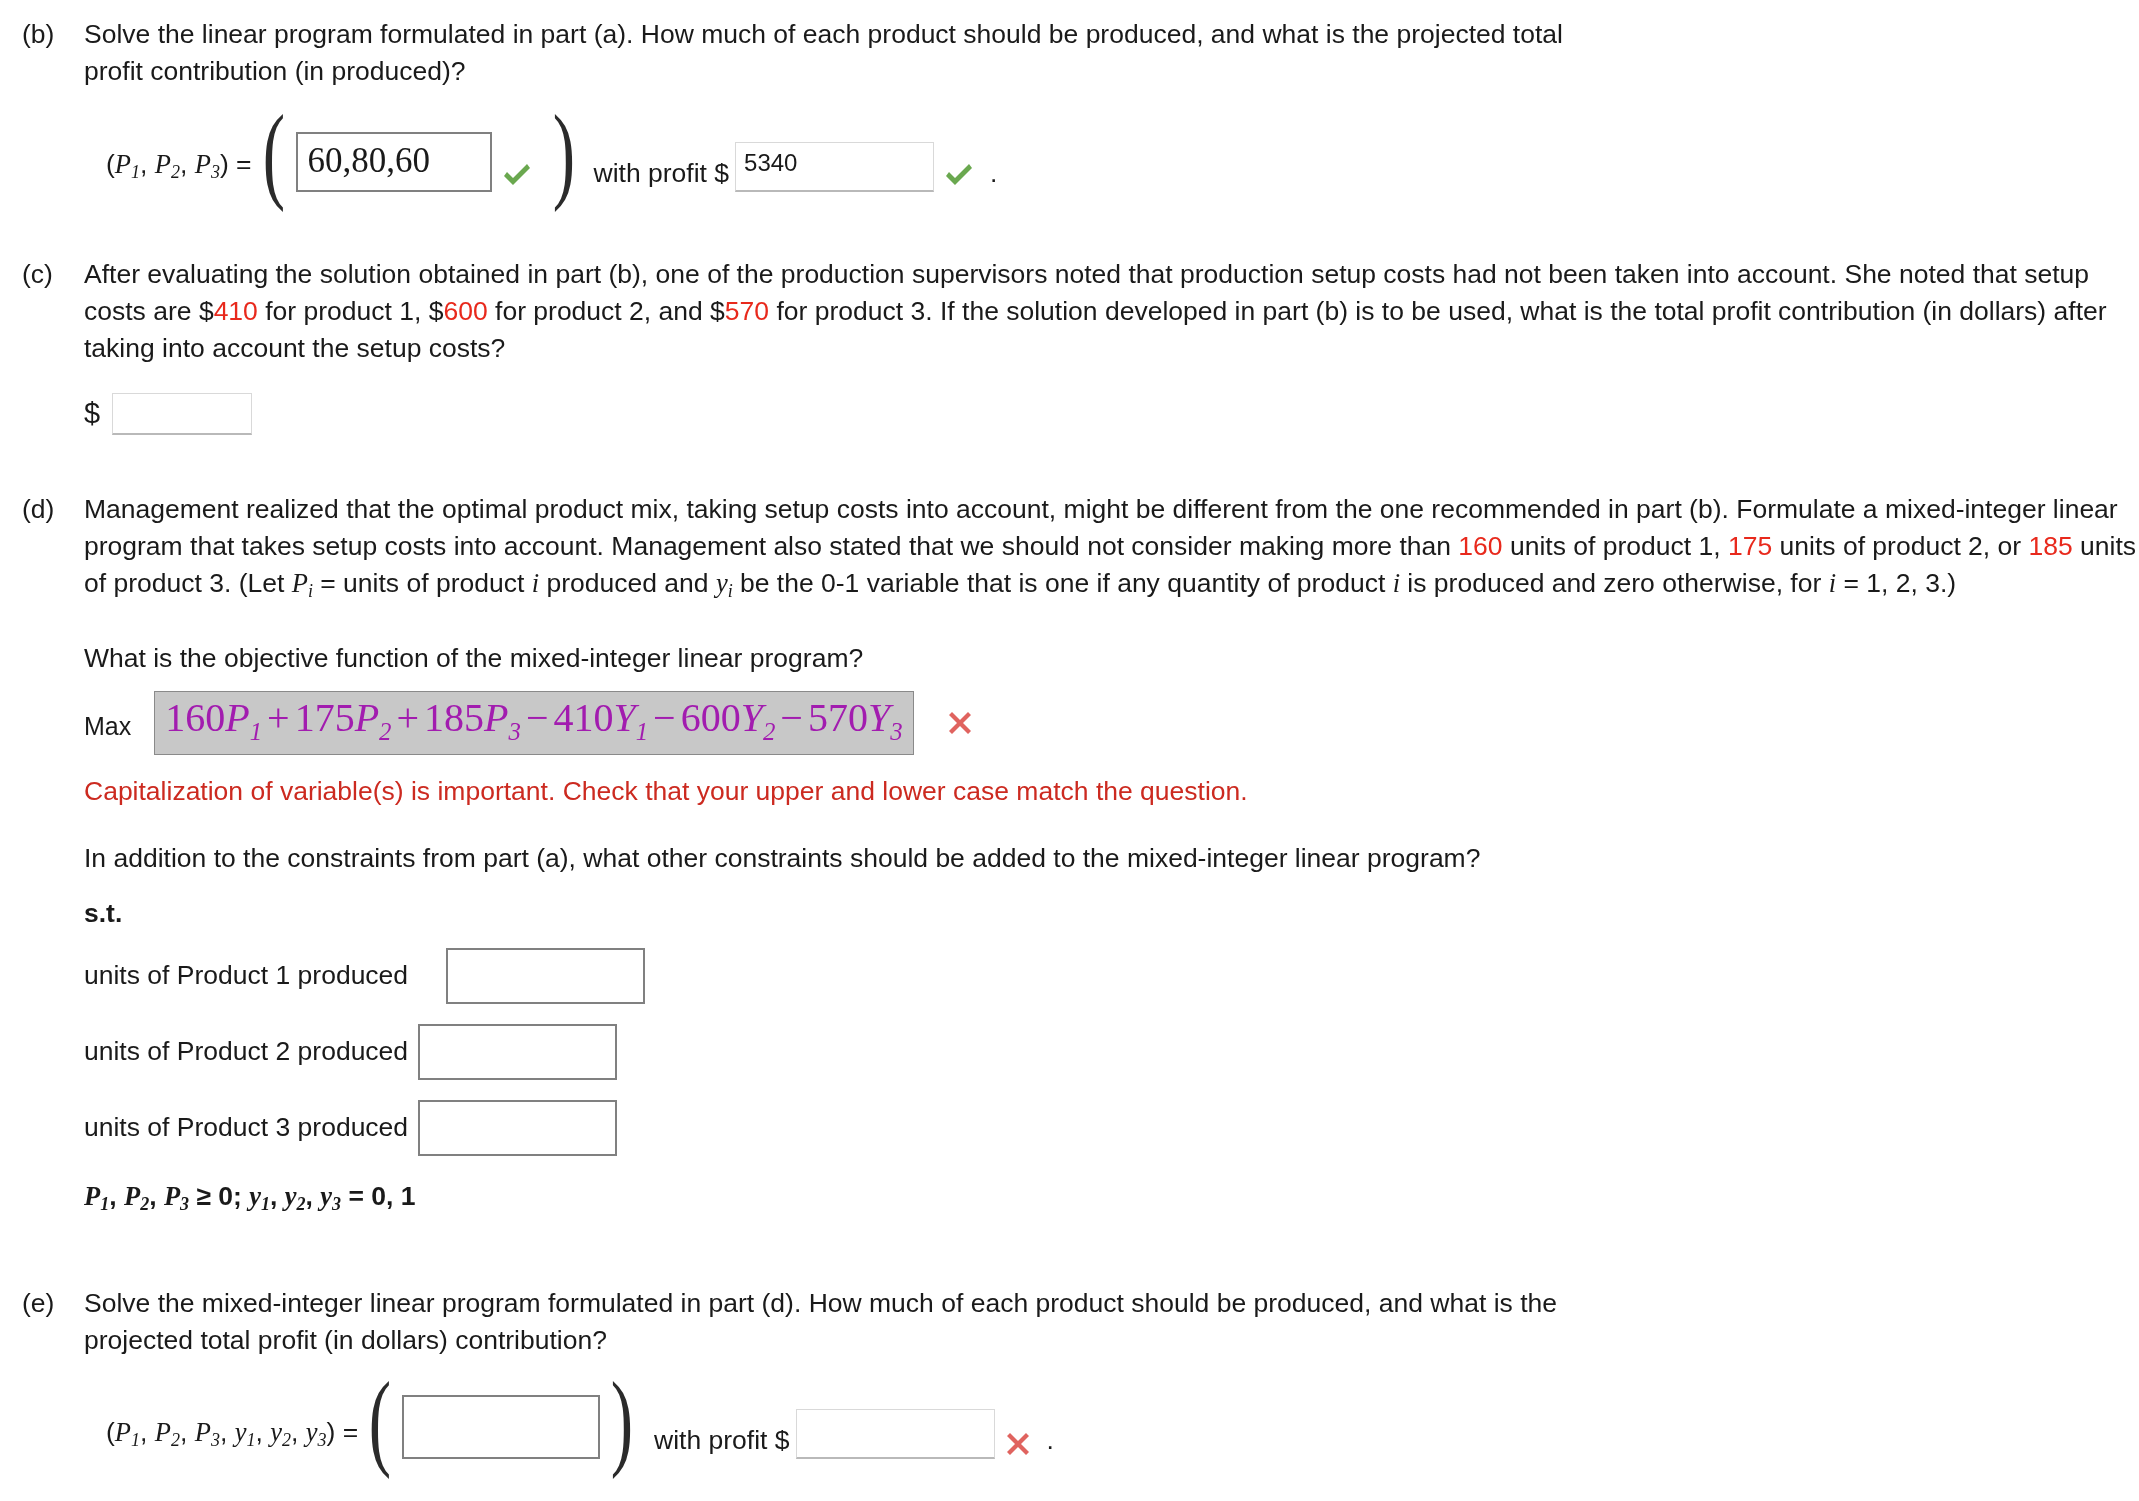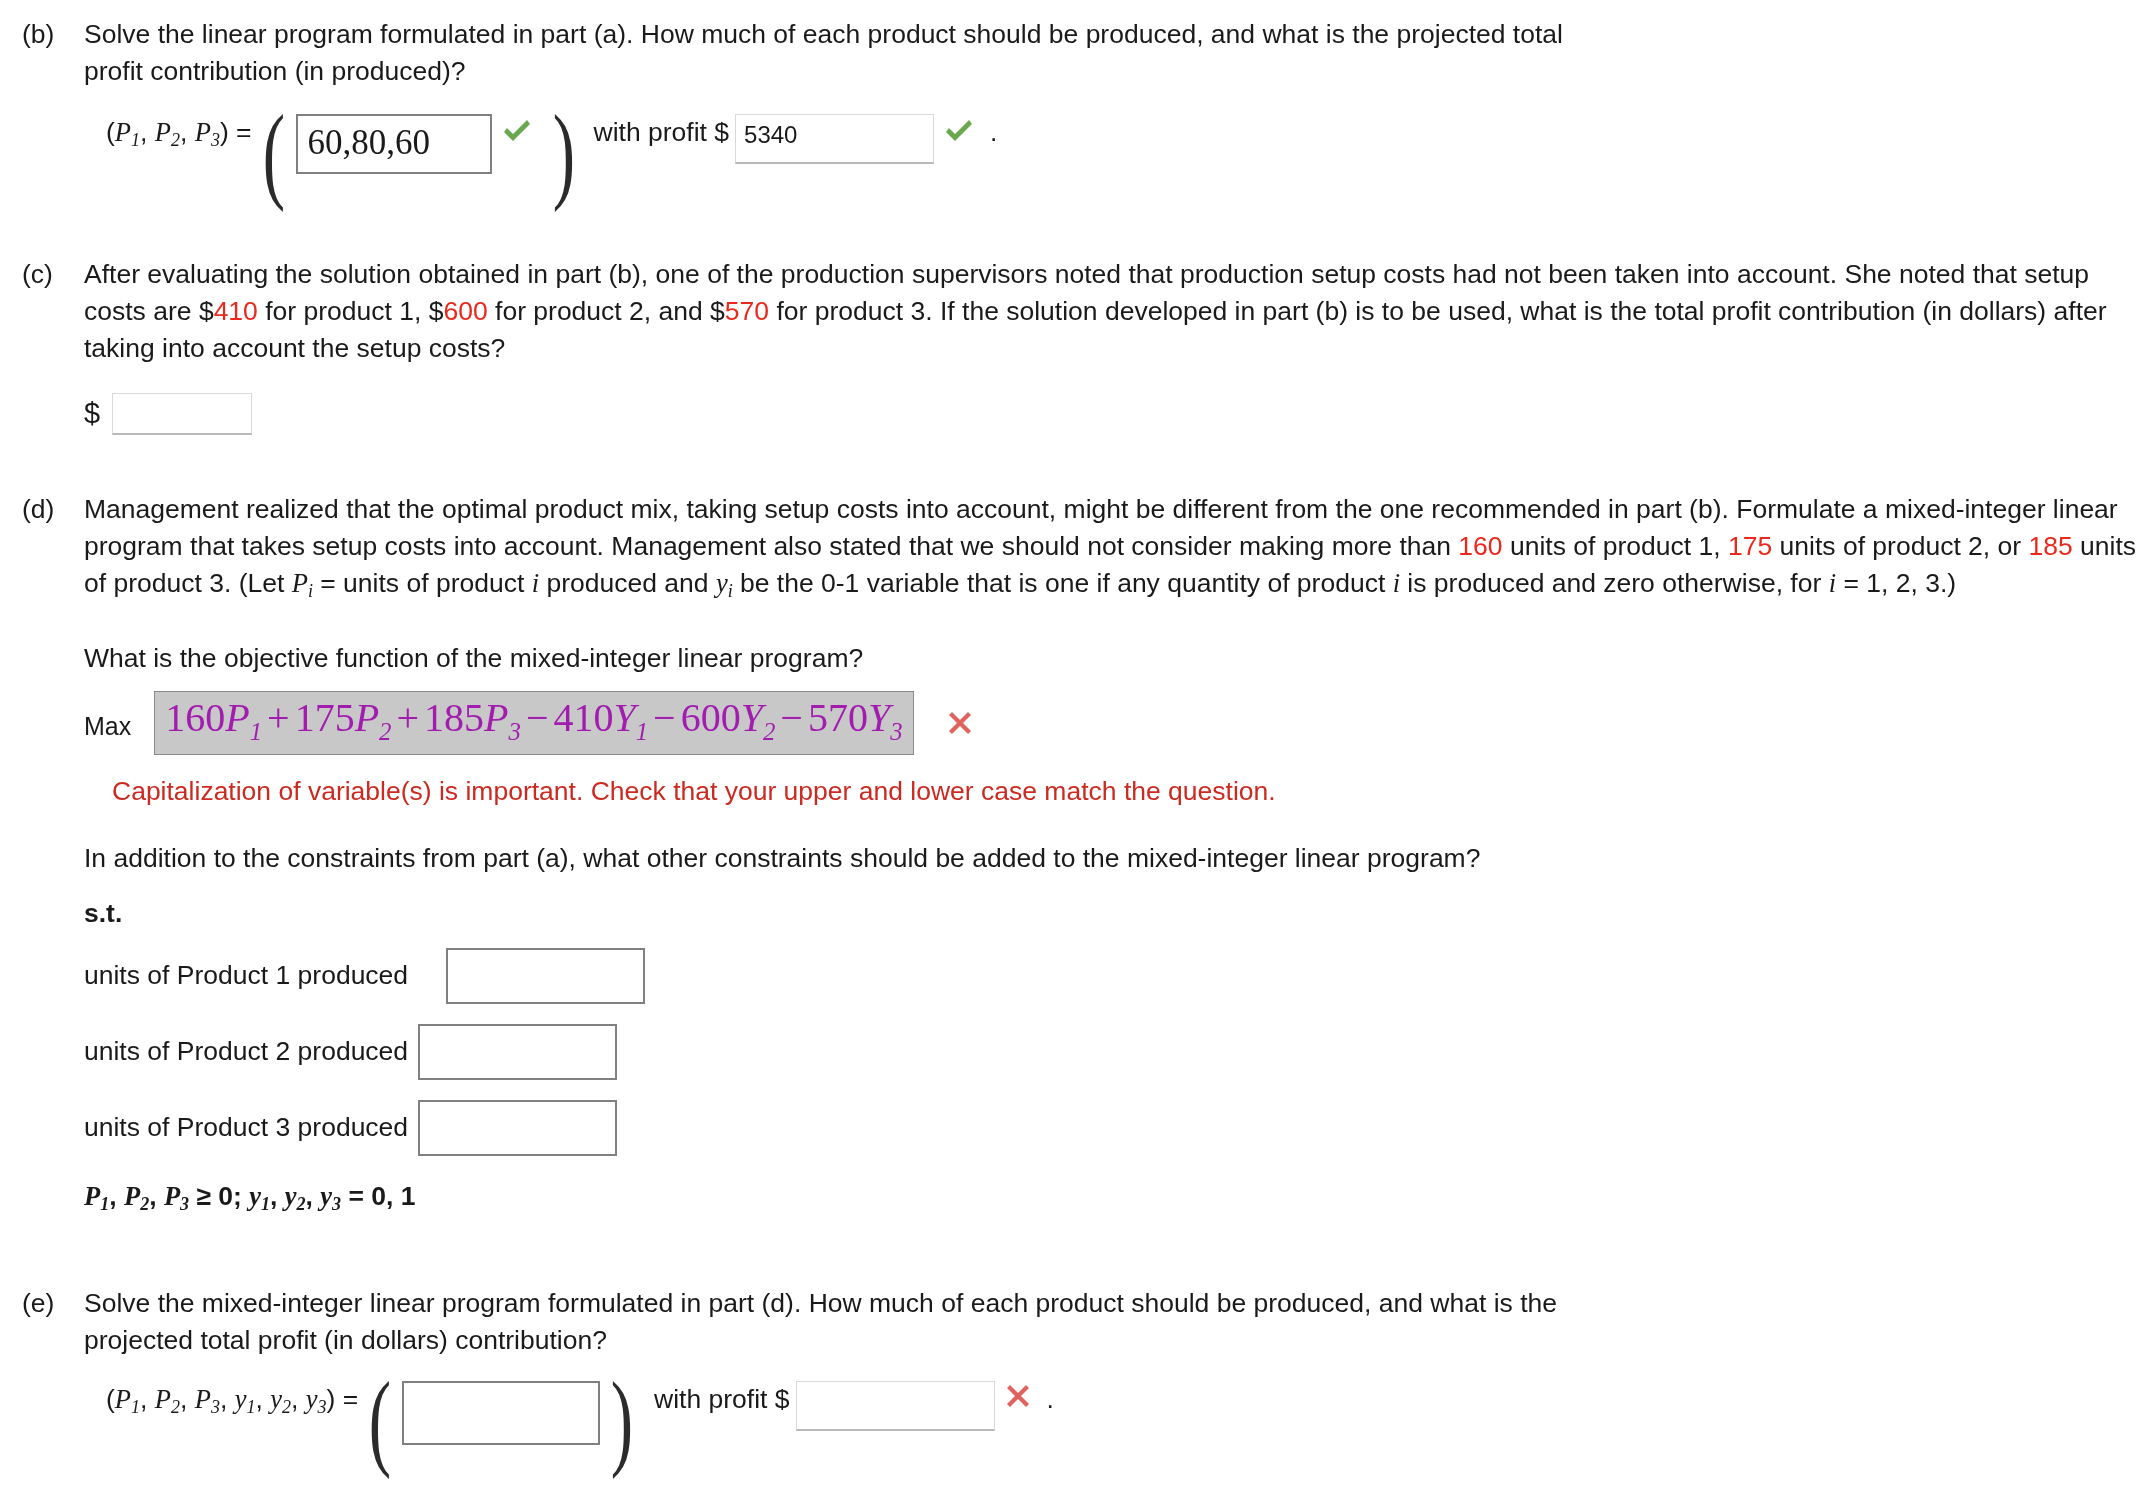--- a/index.html
+++ b/index.html
@@ -47,21 +47,20 @@
     font-size: 26.5px;
     line-height: 37px;
     color: #1a1a1a;
     max-width: 2100px;
   }
   .red { color: #e8291c; }
   .err-text {
     color: #cc2a20;
     font-size: 26.5px;
     line-height: 37px;
-    margin-left: 28px;
   }
 
   
   .var {
     font-family: "Liberation Serif", serif;
     font-style: italic;
     font-size: 26.5px;
   }
   .var sub, .sub {
     font-style: italic;
@@ -70,21 +69,21 @@
     font-family: "Liberation Serif", serif;
   }
   .tuple {
     font-size: 26.5px;
     white-space: nowrap;
   }
 
   
   .answer-row {
     display: flex;
-    align-items: flex-start;
+    align-items: flex-end;
     padding-left: 84px;
     white-space: nowrap;
   }
   .paren {
     font-family: "Liberation Serif", serif;
     font-size: 84px;
     line-height: 0.72;
     font-weight: 300;
     color: #2b2b2b;
     margin: 0 4px;

